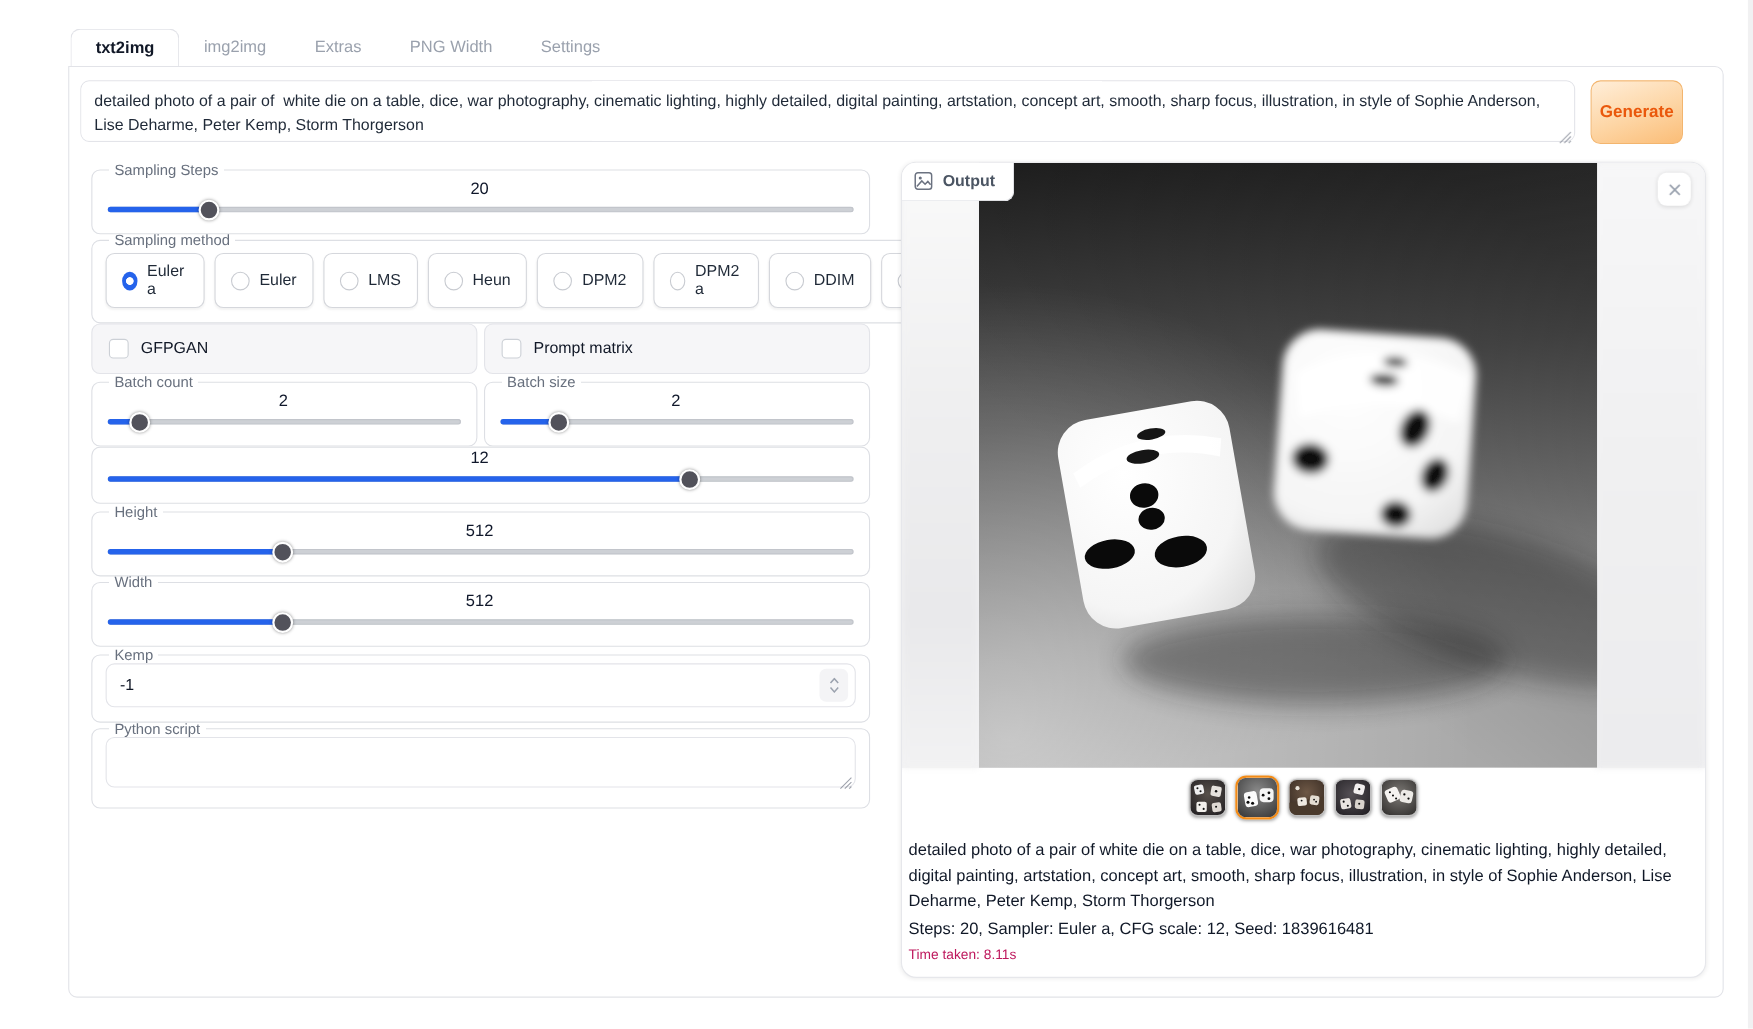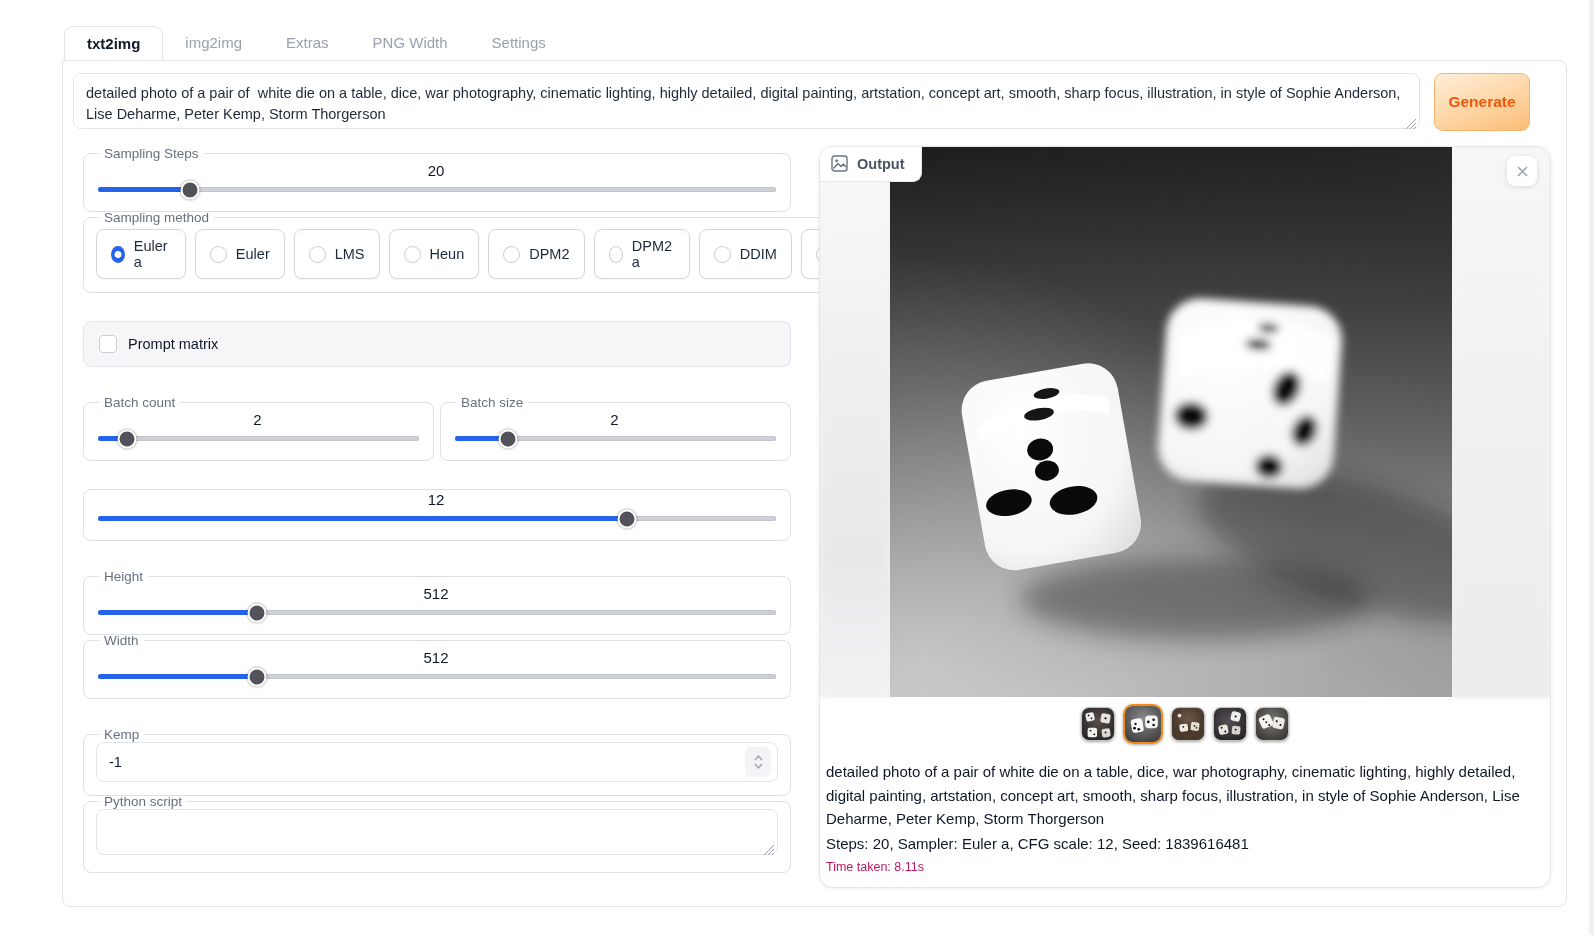--- a/index.html
+++ b/index.html
@@ -16,27 +16,27 @@
   .container { position:absolute; left:62px; top:60px; width:1505px; height:847px;
     border:1px solid #e2e3e8; border-radius:0 8px 8px 8px; background:#fff; padding:12px 10px 0 10px; }
 
   
   .prompt-row { display:flex; gap:14px; margin:0 26px 13px 0; }
   .prompt-wrap { position:relative; flex:1; }
   .prompt-input { width:100%; height:56px; resize:none; border:1px solid #e3e4e9; border-radius:8px;
     padding:9px 12px; font-family:"Liberation Sans",sans-serif; font-size:14.5px; line-height:1.45;
     color:#1f2937; outline:none; }
   .resize-grip { position:absolute; right:3px; bottom:3px; width:12px; height:12px; opacity:.65; }
-  .generate-btn { width:96px; height:58px; border:1px solid #f3b56e; border-radius:9px; cursor:pointer;
+  .generate-btn { width:84px; height:58px; border:1px solid #f3b56e; border-radius:9px; cursor:pointer;
     background:linear-gradient(160deg,#ffeed9 0%,#fdd5a4 55%,#fbbd77 100%);
     color:#ea580c; font-weight:700; font-size:15.5px; font-family:"Liberation Sans",sans-serif; }
 
   
   .columns { display:flex; gap:28px; margin-left:10px; }
-  .left-col { width:708px; display:flex; flex-direction:column; gap:28px; }
+  .left-col { width:708px; display:flex; flex-direction:column; gap:0; }
 
   
   fieldset { border:1px solid #dddfe4; border-radius:8px; padding:0 12px 13px; background:#fff; }
   legend { font-size:13.5px; color:#68707e; padding:0 5px; margin-left:3px; }
   .slider-value { text-align:center; font-size:15px; color:#0f172a; margin:1px 2px 8px 0; }
   .slider-track { position:relative; height:5px; border-radius:4px; background:#cdd0d5;
     box-shadow:inset 0 0 0 1px #c2c5cb; margin:0 2px 6px 2px; cursor:pointer; }
   .slider-fill { position:absolute; left:0; top:0; bottom:0; width:calc(var(--p)); background:#2563eb; border-radius:4px; }
   .slider-thumb { position:absolute; left:var(--p); top:50%; transform:translate(-50%,-50%);
     width:19px; height:19px; border-radius:50%; background:#52525b; border:2px solid #fff;
@@ -171,20 +171,24 @@
             </div>
             <div class="radio-pill">
               <span class="radio-dot"></span>
               <span>PLMS</span>
             </div>
           </div>
         </fieldset>
       </div>
 
       <div class="pair-row">
+        <div class="check-cell">
+          <span class="checkbox"></span>
+          <span>GFPGAN</span>
+        </div>
         <div class="check-cell">
           <span class="checkbox"></span>
           <span>Prompt matrix</span>
         </div>
       </div>
 
       <div class="pair-row">
         <fieldset>
           <legend>Batch count</legend>
           <div class="slider-value">2</div>

